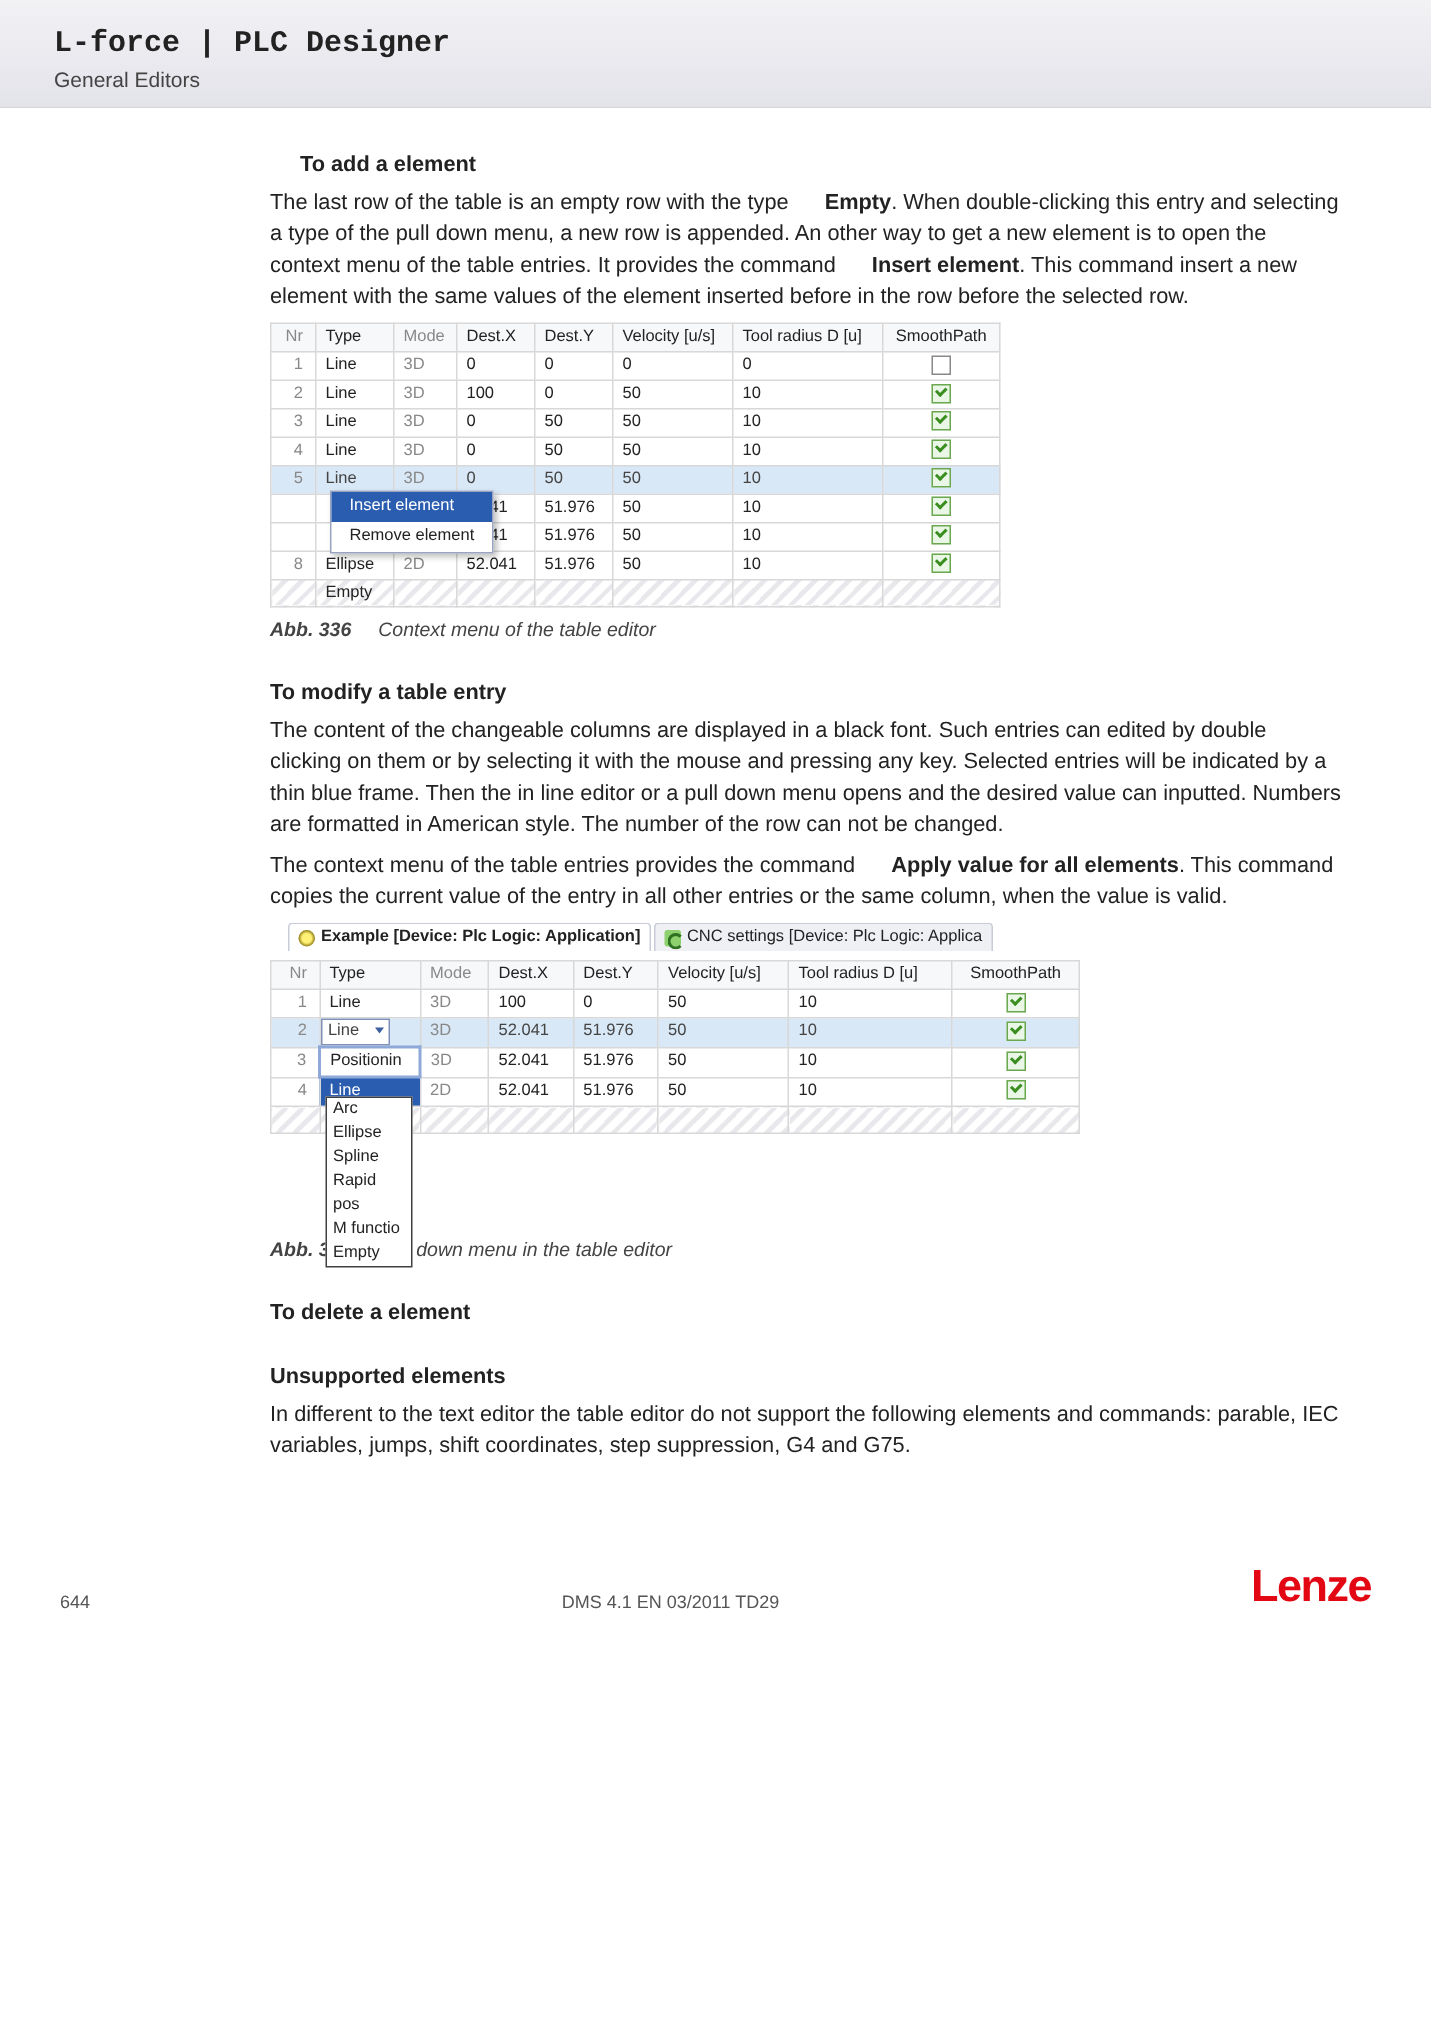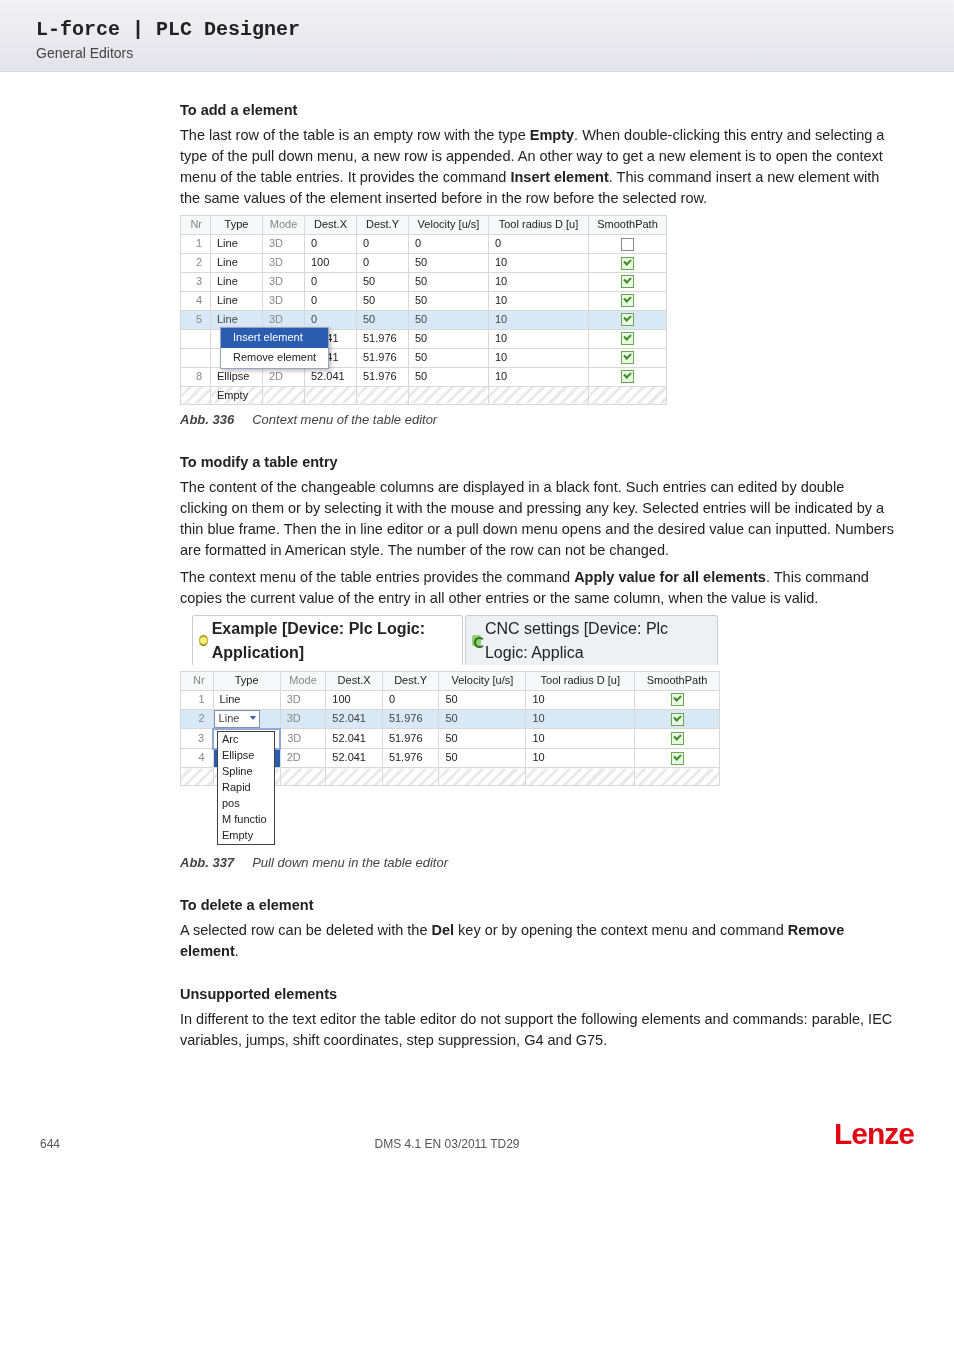--- a/index.html
+++ b/index.html
@@ -13,33 +13,33 @@
     background: linear-gradient(#f2f2f5, #e3e3ea);
     border-bottom: 1px solid #d5d5da;
     padding: 18px 36px 10px 36px;
   }
   .header-title { font-size: 20px; font-weight: 700; color: #222; font-family: Liberation Mono, monospace; }
   .header-sub { font-size: 14px; color: #444; margin-top: 4px; }
   .content { padding: 28px 60px 20px 180px; font-size: 14.5px; line-height: 1.45; color:#222; }
   .content h3 { font-size: 14.5px; font-weight: 700; margin-top: 22px; margin-bottom: 4px; }
   .content h3:first-child { margin-top: 0; }
   .content p { margin-bottom: 6px; }
-  .content .b { font-weight: 700; }
+  .content .b { font-weight: 700; margin-left: 20px; }
   .caption { font-style: italic; font-size: 13px; color: #444; margin: 6px 0 14px 0; }
   .caption .abb { margin-right: 18px; font-weight: bold; }
 
   .tbl { border-collapse: collapse; font-size: 11px; background:#fff; margin-top:6px; margin-bottom:2px; }
   .tbl th, .tbl td {
     border: 1px solid #d8d8d8;
     padding: 1px 6px;
     text-align: left;
     height: 18px;
     white-space: nowrap;
   }
-  .tbl th { background: #f7f8fa; font-weight: normal; text-align:center; color:#222;}
+  .tbl th { background: #f7f8fa; font-weight: normal; color:#222;}
   .tbl .nr { text-align: right; color: #888; width: 30px; padding-right:8px;}
   .tbl .type { width: 52px; }
   .tbl .mode { width: 42px; color:#888;margin-left:34px;}
   .tbl .dx { width: 52px; }
   .tbl .dy { width: 52px; }
   .tbl .vel { width: 80px; }
   .tbl .tool { width: 100px; }
   .tbl .sp { width: 78px; text-align:center;}
   .chk {
     display:inline-block; width:13px; height:13px;
@@ -59,21 +59,21 @@
   }
   .selrow td { background: #d9e8f6; color:#444;}
   .ctxmenu {
     position:absolute; background:#fff; border:1px solid #9aa4c0;
     box-shadow:2px 2px 4px rgba(0,0,0,.25); font-size:11px;
   }
   .ctxmenu .mitem { padding:2px 12px; white-space:nowrap; }
   .ctxmenu .mitem.hl { background:#2a5db0; color:#fff; }
 
   .tab-wrap { position:relative; margin-top:6px; margin-bottom:4px; width:540px;}
-  .tabs { display:flex; font-size:16px;padding-left:12px; }
+  .tabs { display:flex; font-size:11px;padding-left:12px; }
   .tabs .tab {
     background:#eef0f4; border:1px solid #c8ccd8; border-bottom:none;
     padding:1px 6px; border-radius:3px 3px 0 0; margin-right:2px;
     display:flex; align-items:center; gap:4px;
   }
   .tabs .tab.active { background:#fff; font-weight:bold;}
   .icon-yg { display:inline-block; width:11px; height:11px; background: radial-gradient(circle, #fff176 40%, #8e7d12 70%); border-radius:50%; }
   .icon-tool { display:inline-block; width:11px; height:11px; background:#8ecf6e; border-radius:2px; position:relative;}
   .icon-tool::after{content:"";position:absolute;left:2px;top:2px;width:7px;height:7px;border:2px solid #2d7020;border-radius:50%;border-right-color:transparent;}
   .dd-selected {
@@ -318,23 +318,20 @@
         <div>Rapid pos</div>
         <div>M functio</div>
         <div>Empty</div>
       </div>
   </div>
   <div class="caption" style="margin-top:68px;">
     <span class="abb">Abb. 337</span><span>Pull down menu in the table editor</span>
   </div>
 
   <h3>To delete a element</h3>
-  <p>
-    <span>A selected row can be deleted with the  </span><span class="b">Del</span><span> key or by opening the context menu and command </span><span class="b">Remove element</span><span>.</span>
-  </p>
 
   <h3>Unsupported elements</h3>
   <p>In different to the text editor the table editor do not support the following elements and commands: parable, IEC variables, jumps, shift coordinates,  step suppression, G4 and G75.</p>
 
 </div>
 
 <div class="footer">
   <span>644</span>
   <span>DMS 4.1 EN 03/2011 TD29</span>
   <span class="lenze-logo">Lenze</span>

